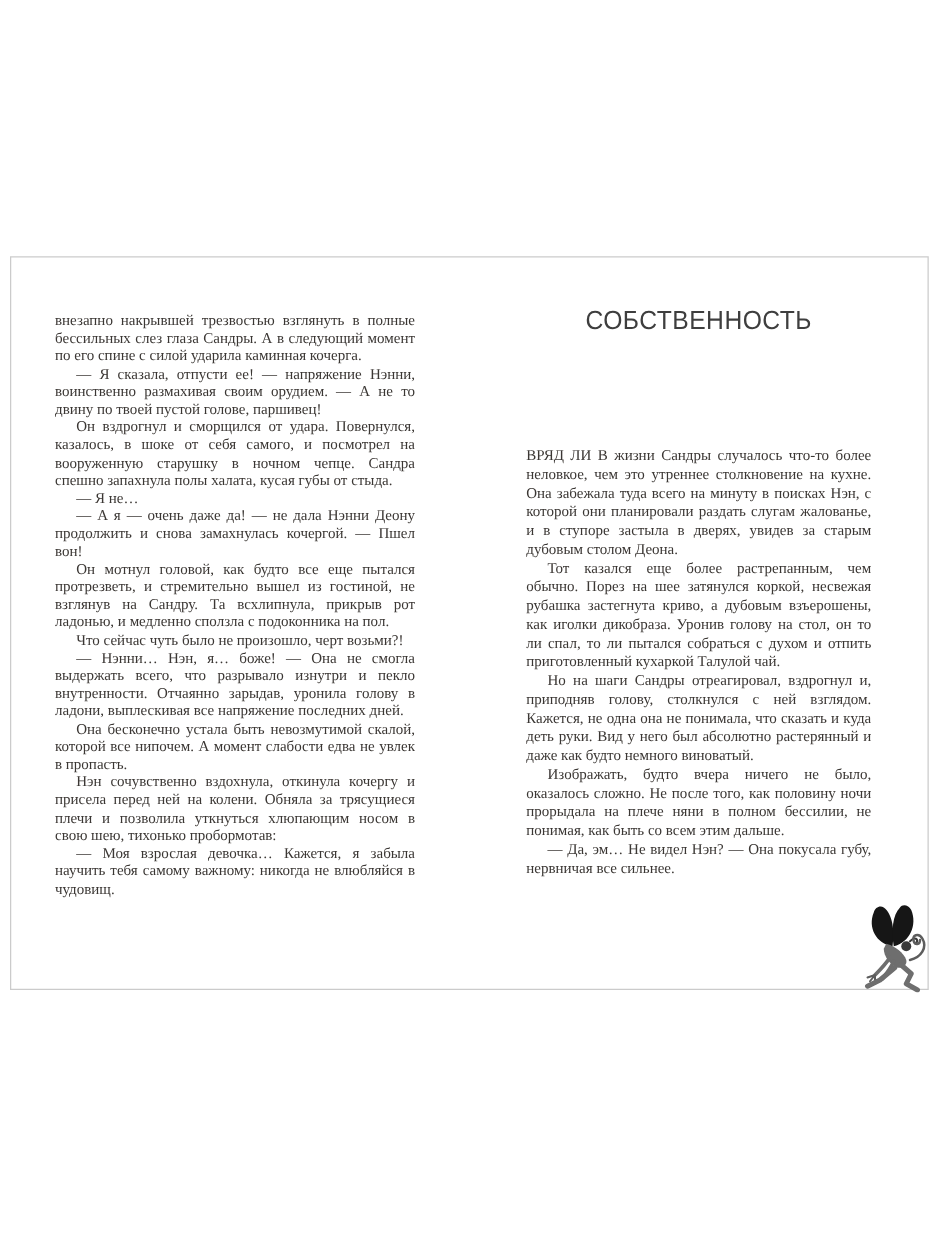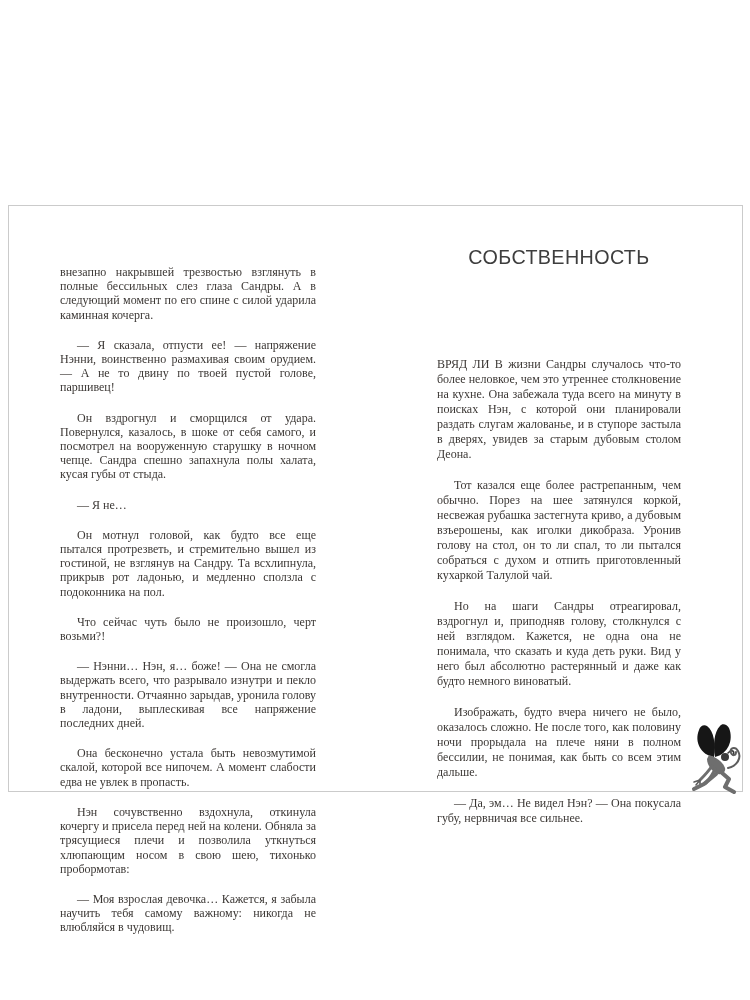--- a/index.html
+++ b/index.html
@@ -24,21 +24,21 @@
     text-justify:inter-word;
   }
   .left-col{
     left:44px;top:249px;width:288px;
     font-size:12px;line-height:14.2px;
   }
   .right-col{
     left:421px;top:246px;width:276px;
     font-size:12px;line-height:15px;
   }
-  .para{margin:16px;}
+  .para{margin:0;}
   .para.indent{text-indent:17px;}
   .chapter-title{
     font-family:"Liberation Sans", sans-serif;
     font-weight:400;
     font-size:21px;
     line-height:22px;
     letter-spacing:.4px;
     color:#3e3e3e;
     text-align:center;
     text-indent:0;
@@ -66,20 +66,21 @@
 
 <div class="canvas">
 
   <div class="photo-frame"></div>
 
   <div class="text-col left-col">
       <p class="para">внезапно накрывшей трезвостью взглянуть в полные бессильных слез глаза Сандры. А в следующий момент по его спине с силой ударила каминная кочерга.</p>
       <p class="para indent">— Я сказала, отпусти ее! — напряжение Нэнни, воинственно размахивая своим орудием. — А не то двину по твоей пустой голове, паршивец!</p>
       <p class="para indent">Он вздрогнул и сморщился от удара. Повернулся, казалось, в шоке от себя самого, и посмотрел на вооруженную старушку в ночном чепце. Сандра спешно запахнула полы халата, кусая губы от стыда.</p>
       <p class="para indent">— Я не…</p>
+      <p class="para indent">— А я — очень даже да! — не дала Нэнни Деону продолжить и снова замахнулась кочергой. — Пшел вон!</p>
       <p class="para indent">Он мотнул головой, как будто все еще пытался протрезветь, и стремительно вышел из гостиной, не взглянув на Сандру. Та всхлипнула, прикрыв рот ладонью, и медленно сползла с подоконника на пол.</p>
       <p class="para indent">Что сейчас чуть было не произошло, черт возьми?!</p>
       <p class="para indent">— Нэнни… Нэн, я… боже! — Она не смогла выдержать всего, что разрывало изнутри и пекло внутренности. Отчаянно зарыдав, уронила голову в ладони, выплескивая все напряжение последних дней.</p>
       <p class="para indent">Она бесконечно устала быть невозмутимой скалой, которой все нипочем. А момент слабости едва не увлек в пропасть.</p>
       <p class="para indent">Нэн сочувственно вздохнула, откинула кочергу и присела перед ней на колени. Обняла за трясущиеся плечи и позволила уткнуться хлюпающим носом в свою шею, тихонько пробормотав:</p>
       <p class="para indent">— Моя взрослая девочка… Кажется, я забыла научить тебя самому важному: никогда не влюбляйся в чудовищ.</p>
     </div>
 
   <div class="text-col right-col">
     <h1 class="chapter-title">СОБСТВЕННОСТЬ</h1>

